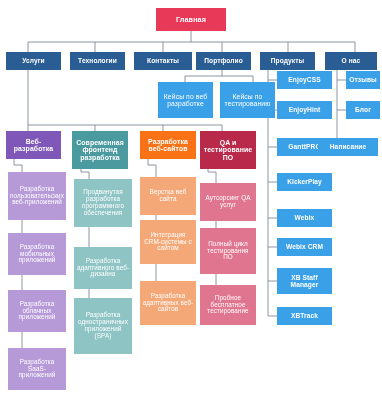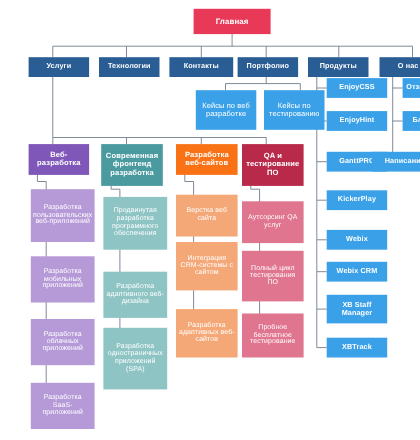--- a/index.html
+++ b/index.html
@@ -6,21 +6,21 @@
   body{
     width:382px;height:400px;
     background:#ffffff;
     font-family:"Liberation Sans","DejaVu Sans",sans-serif;
     overflow:hidden;
     position:relative;
   }
   #chart{
     position:absolute;
     left:0;top:0;
-    width:316px;height:400px;margin-left:20px;
+    width:316px;height:400px;
   }
   .node{
     position:absolute;
     box-sizing:border-box;
     display:flex;
     align-items:center;
     justify-content:center;
     text-align:center;
     color:#ffffff;
     line-height:1.08;

